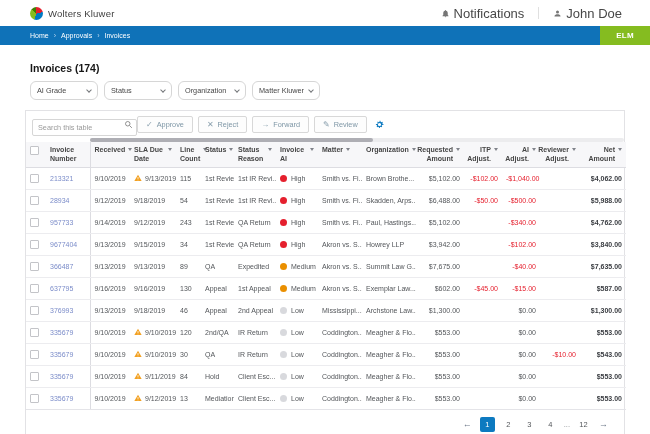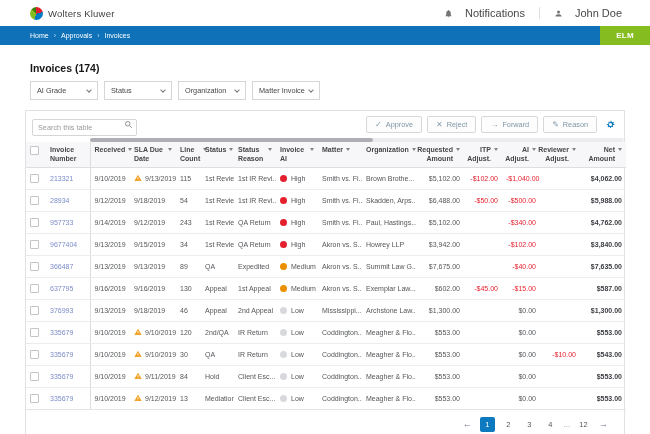--- a/index.html
+++ b/index.html
@@ -7,44 +7,44 @@
   body { font-family:"Liberation Sans", sans-serif; color:#53565a; }
   .app { position:relative; width:650px; height:434px; background:#ffffff; overflow:hidden; margin:0 auto; }
 
   
   .topbar { height:26px; display:flex; align-items:center; justify-content:space-between; padding:0 28px 0 30px; background:#fff; }
   .brand { display:flex; align-items:center; gap:5px; }
   .logo-dot { width:13px; height:13px; border-radius:50%;
     background:conic-gradient(from 200deg, #85bc20 0 30%, #3d7f00 30% 42%, #e5202e 42% 66%, #007ac3 66% 100%); }
   .brand-name { font-size:9.5px; color:#404040; letter-spacing:.2px; }
   .topbar-right { display:flex; align-items:center; gap:14px; }
-  .top-item { display:flex; align-items:center; gap:12px; font-size:11px; color:#474747; cursor:pointer; }
+  .top-item { display:flex; align-items:center; gap:4px; font-size:13px; color:#474747; cursor:pointer; }
   .top-item svg { width:9px; height:9px; fill:#757575; }
   .top-divider { width:1px; height:12px; background:#e0e0e0; }
 
   
   .breadcrumb-bar { height:19px; background:#0f72b8; display:flex; align-items:center; justify-content:space-between; padding-left:30px; }
   .crumbs { display:flex; align-items:center; gap:5px; font-size:7px; color:#ffffff; }
   .crumbs .sep { color:#bcd8ee; font-size:7px; }
   .crumb { cursor:pointer; }
   .elm-badge { height:19px; background:#85bc20; color:#fff; font-size:8px; font-weight:bold; display:flex; align-items:center; padding:2px 16px; letter-spacing:.3px; }
 
   main { padding:14px 25px 0 25px; }
   h1 { font-size:10.5px; font-weight:bold; color:#161616; margin:3px 0 7px 5px; }
 
   
   .filters { display:flex; gap:6px; margin:0 0 10px 5px; }
-  .filter { width:68px; height:19px; border:1px solid #d6d6d6; border-radius:0; background:#fff;
+  .filter { width:68px; height:19px; border:1px solid #d6d6d6; border-radius:6px; background:#fff;
     display:flex; align-items:center; justify-content:space-between; padding:0 6px; cursor:pointer; }
   .flabel { font-size:7.3px; color:#474747; white-space:nowrap; overflow:hidden; }
   .chev { width:4px; height:4px; border-right:1px solid #75787b; border-bottom:1px solid #75787b; transform:rotate(45deg); margin-top:-2px; flex:none; }
 
   
   .card { border:1px solid #e2e2e5; background:#fff; }
-  .toolbar { display:flex; align-items:center; justify-content:space-between; padding:5px 6px 5px 6px;gap:6px; }
+  .toolbar { display:flex; align-items:center; padding:5px 6px 5px 6px; }
   .search { position:relative; width:105px; height:17px; }
   .search input { width:100%; height:100%; border:1px solid #d6d6d6; border-radius:2px; padding:0 18px 0 5px; font-size:7.3px; color:#474747; font-family:"Liberation Sans", sans-serif; }
   .search input::placeholder { color:#9a9a9a; }
   .search svg { position:absolute; right:4px; top:3.5px; width:9px; height:9px; stroke:#6e6e6e; fill:none; stroke-width:2; }
   .actions { display:flex; align-items:center; gap:5px; }
   .btn { height:17px; display:flex; align-items:center; gap:4px; border:1px solid #d8d8d8; border-radius:2px; background:#fdfdfd;
     padding:0 8px; font-size:7.3px; color:#7f97a6; cursor:pointer; }
   .btn .bicon { font-size:8px; line-height:1; color:#8aa0ae; }
   .gear-btn { width:16px; height:16px; display:flex; align-items:center; justify-content:center; cursor:pointer; }
   .gear-btn svg { width:11px; height:11px; fill:#0d7ac0; }
@@ -147,21 +147,21 @@
         </div>
         <div class="filter">
           <span class="flabel">Status</span>
           <span class="chev"></span>
         </div>
         <div class="filter">
           <span class="flabel">Organization</span>
           <span class="chev"></span>
         </div>
         <div class="filter">
-          <span class="flabel">Matter Invoice</span>
+          <span class="flabel">Matter Kluwer</span>
           <span class="chev"></span>
         </div>
       </div>
 
     <section class="card">
       <div class="toolbar">
         <div class="search">
           <input type="text" value="" placeholder="Search this table" style="">
           <svg viewBox="0 0 24 24">
               <circle cx="10" cy="10" r="6"></circle>
@@ -177,21 +177,21 @@
               <div class="btn">
                 <span class="bicon">✕</span>
                 <span>Reject</span>
               </div>
               <div class="btn">
                 <span class="bicon">→</span>
                 <span>Forward</span>
               </div>
               <div class="btn">
                 <span class="bicon">✎</span>
-                <span>Reason</span>
+                <span>Review</span>
               </div>
             </div>
           <div class="gear-btn">
             <svg viewBox="0 0 24 24">
                 <path fill-rule="evenodd" d="M21 12.8v-1.6l-2.3-.6a7 7 0 00-.6-1.5l1.2-2-1.2-1.2-2 1.2a7 7 0 00-1.5-.6L14 4h-1.6l-.6 2.3a7 7 0 00-1.5.6l-2-1.2-1.2 1.2 1.2 2a7 7 0 00-.6 1.5L4 11.2v1.6l2.3.6c.1.5.3 1 .6 1.5l-1.2 2 1.2 1.2 2-1.2c.5.3 1 .5 1.5.6l.6 2.3h1.6l.6-2.3c.5-.1 1-.3 1.5-.6l2 1.2 1.2-1.2-1.2-2c.3-.5.5-1 .6-1.5l2.3-.6zM12 15.5a3.5 3.5 0 110-7 3.5 3.5 0 010 7z"></path>
               </svg>
           </div>
         </div>
       </div>
 

